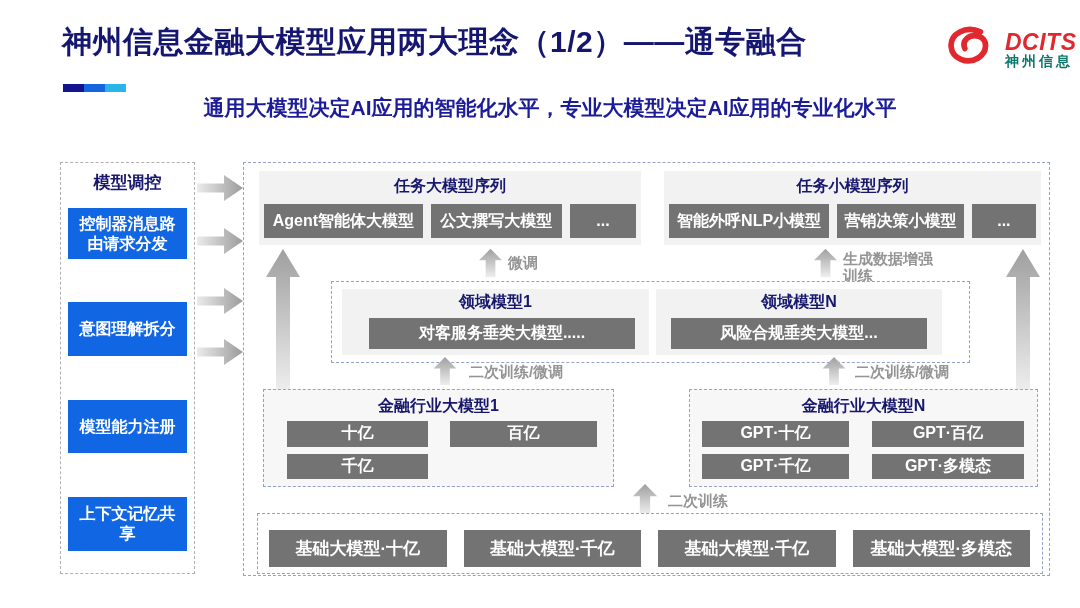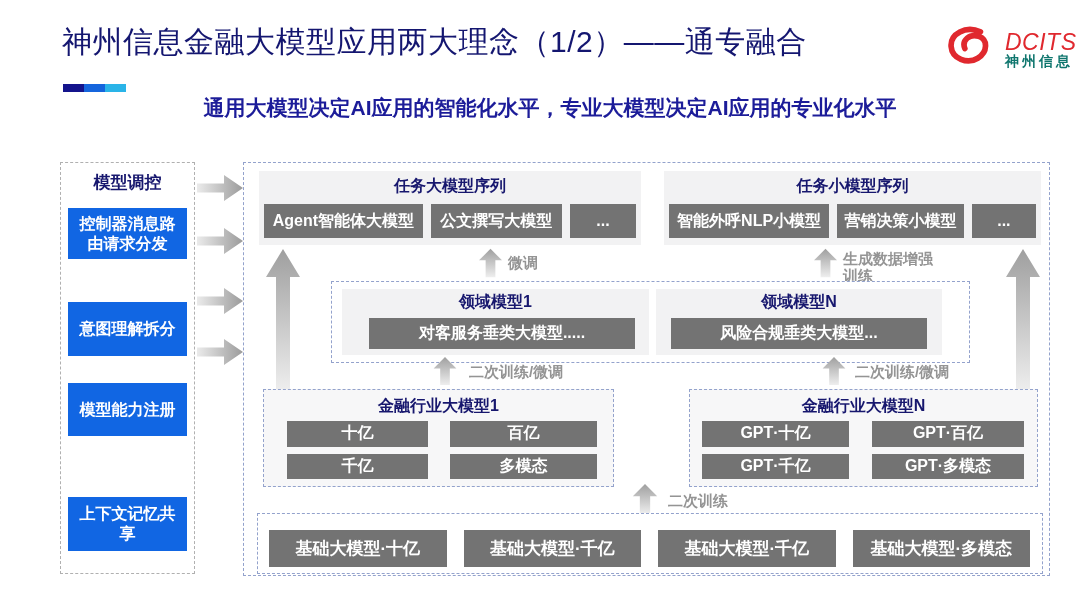--- a/index.html
+++ b/index.html
@@ -3,38 +3,38 @@
 <meta charset="utf-8">
 <style>
   html,body{margin:0;padding:0;background:#ffffff;}
   .page{
     position:relative;width:1080px;height:608px;overflow:hidden;background:#ffffff;
     font-family:"Liberation Sans","DejaVu Sans",sans-serif;
   }
   .abs{position:absolute;}
 
   
-  .title{left:62px;top:22px;font-size:30px;font-weight:normal;color:#141670;letter-spacing:0.5px;white-space:nowrap;text-align:center;}
+  .title{left:62px;top:22px;font-size:30px;font-weight:bold;color:#141670;letter-spacing:0.5px;white-space:nowrap;text-align:center;}
   .accent-bar{left:63px;top:84px;width:63px;height:8px;display:flex;}
   .accent-bar span{width:21px;height:8px;display:block;}
   .subtitle{left:120px;top:94px;width:860px;text-align:center;font-size:21px;font-weight:bold;color:#1c1c99;white-space:nowrap;}
 
   .logo{left:946px;top:24px;display:flex;align-items:center;gap:7px;}
   .logo-txt{display:flex;flex-direction:column;line-height:1.05;}
-  .logo-en{font-size:23px;font-weight:400;font-style:italic;color:#e0282e;letter-spacing:0.5px;}
+  .logo-en{font-size:23px;font-weight:700;font-style:italic;color:#e0282e;letter-spacing:0.5px;}
   .logo-cn{font-size:14px;font-weight:bold;color:#0f766e;letter-spacing:3px;}
 
   
   .sidebar{left:60px;top:162px;width:133px;height:410px;border:1px dashed #b0b0b0;background:#fff;}
   .sidebar-title{position:absolute;left:0;right:0;top:8px;text-align:center;font-size:17px;font-weight:bold;color:#17176e;}
   .side-item{position:absolute;left:7px;right:7px;background:#1166e3;color:#fff;font-size:16px;font-weight:bold;
              display:flex;align-items:center;justify-content:center;text-align:center;line-height:1.25;padding:0 4px;box-sizing:border-box;}
   .si-1{top:45px;height:51px;}
   .si-2{top:139px;height:54px;}
-  .si-3{top:220px;height:53px;}
+  .si-3{top:237px;height:53px;}
   .si-4{top:334px;height:54px;}
 
   .rarrow{width:46px;height:26px;}
 
   
   .main{left:243px;top:162px;width:805px;height:412px;border:1px dashed #93a2cc;background:#fff;}
 
   .panel{position:absolute;background:#f2f2f3;}
   .panel-title{position:absolute;left:0;right:0;top:5px;text-align:center;font-size:16px;font-weight:bold;color:#17176e;white-space:nowrap;}
   .node{background:#737373;color:#fff;font-weight:bold;font-size:16px;display:flex;align-items:center;justify-content:center;white-space:nowrap;}
@@ -177,21 +177,20 @@
       <polygon points="13,0 26,13 18.5,13 18.5,32 7.5,32 7.5,13 0,13" fill="url(#gU)"></polygon>
     </svg>
     <div class="abs glabel" style="left:611px;top:200px">二次训练/微调</div>
 
     <div class="abs ind ind-1">
       <div class="panel-title" style="top:6px">金融行业大模型1</div>
       <div class="ind-grid ig-1">
         <div class="node">十亿</div>
         <div class="node">百亿</div>
         <div class="node">千亿</div>
-        <div class="node">多模态</div>
       </div>
     </div>
     <div class="abs ind ind-n">
       <div class="panel-title" style="top:6px">金融行业大模型N</div>
       <div class="ind-grid ig-n">
         <div class="node">GPT·十亿</div>
         <div class="node">GPT·百亿</div>
         <div class="node">GPT·千亿</div>
         <div class="node">GPT·多模态</div>
       </div>

